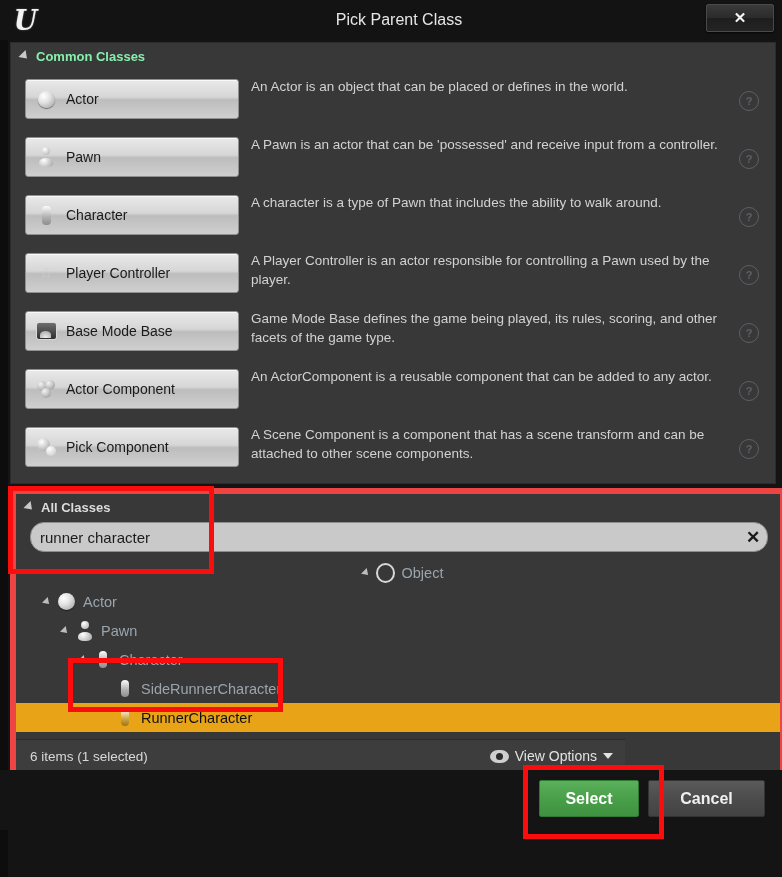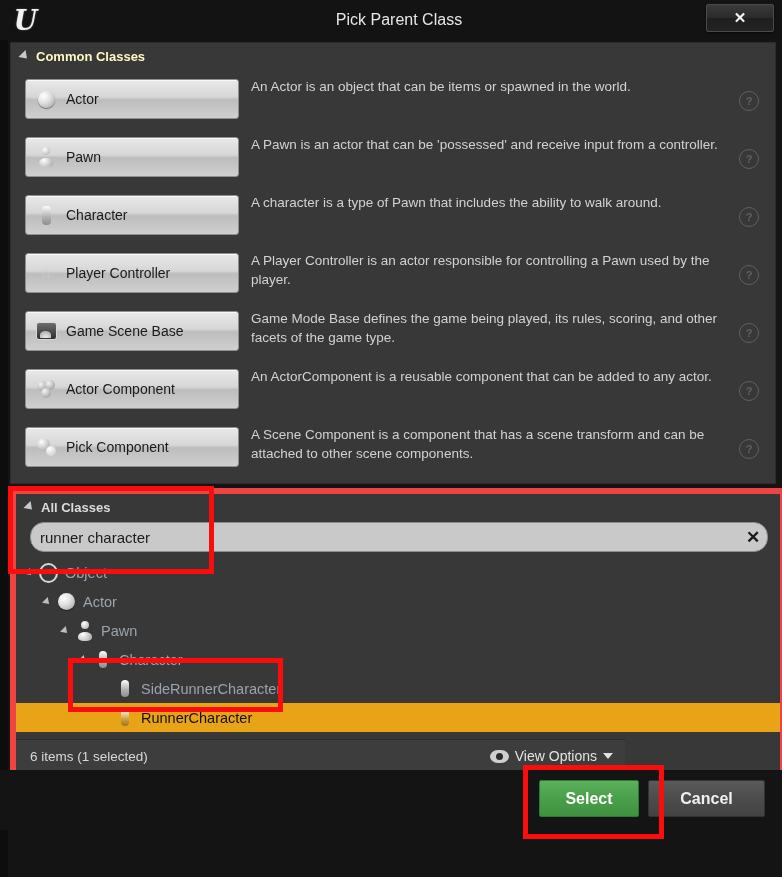--- a/index.html
+++ b/index.html
@@ -25,21 +25,21 @@
     border:1px solid #4a4a4a;border-radius:2px;
     box-shadow:0 1px 2px rgba(0,0,0,.7);
     display:flex;align-items:center;justify-content:center;
     color:#f4f4f4;font-size:15px;font-weight:bold;cursor:pointer;}
 
   
   .left-rail{position:absolute;left:0;top:40px;width:8px;height:837px;background:#0d0d0d;}
   .common-panel{position:absolute;left:10px;top:42px;width:764px;height:440px;
     background:#383838;border:1px solid #2c2c2c;}
   .section-head{position:absolute;left:0;top:0;width:764px;height:26px;
-    display:flex;align-items:center;color:#fef9c3;font-size:13px;font-weight:bold;}
+    display:flex;align-items:center;color:#86efac;font-size:13px;font-weight:bold;}
   .tri{width:0;height:0;border-left:7px solid #c9c9c9;border-top:5px solid transparent;
     border-bottom:5px solid transparent;margin-left:10px;margin-right:8px;
     transform:rotate(45deg);transform-origin:center;}
   .rows{position:absolute;left:0;top:26px;width:764px;}
   .row{position:relative;height:58px;}
   .cls-btn{position:absolute;left:14px;top:10px;width:212px;height:38px;
     background:linear-gradient(180deg,#e9e9e9 0%,#d6d6d6 45%,#bdbdbd 52%,#cfcfcf 100%);
     border:1px solid #8f8f8f;border-radius:3px;
     display:flex;align-items:center;cursor:pointer;
     box-shadow:inset 0 1px 0 rgba(255,255,255,.7);}
@@ -157,21 +157,21 @@
     </div>
     <div class="rows">
 
       <div class="row">
         <div class="cls-btn">
           <span class="cls-ico">
               <span class="ico-sphere"></span>
             </span>
           <span class="cls-lbl">Actor</span>
         </div>
-        <div class="desc">An Actor is an object that can be items or spawned in the world.</div>
+        <div class="desc">An Actor is an object that can be placed or defines in the world.</div>
         <div class="helpic">?</div>
       </div>
 
       <div class="row">
         <div class="cls-btn">
           <span class="cls-ico">
               <span class="ico-pawn">
                 <b></b>
                 <i></i>
               </span>
@@ -202,21 +202,21 @@
         </div>
         <div class="desc">A Player Controller is an actor responsible for controlling a Pawn used by the player.</div>
         <div class="helpic">?</div>
       </div>
 
       <div class="row">
         <div class="cls-btn">
           <span class="cls-ico">
               <span class="ico-gm"></span>
             </span>
-          <span class="cls-lbl">Game Scene Base</span>
+          <span class="cls-lbl">Base Mode Base</span>
         </div>
         <div class="desc">Game Mode Base defines the game being played, its rules, scoring, and other facets of the game type.</div>
         <div class="helpic">?</div>
       </div>
 
       <div class="row">
         <div class="cls-btn">
           <span class="cls-ico">
               <span class="ico-acomp">
                 <span></span>
@@ -252,21 +252,21 @@
       <span class="tri"></span>
       <span>All Classes</span>
     </div>
 
     <div class="search">
       <span class="search-val">runner character</span>
       <span class="search-clear">✕</span>
     </div>
 
     <div class="tree">
-      <div class="tnode" style="padding-left:10px;">
+      <div class="tnode" style="padding-left:10px;justify-content:center;">
         <span class="tri-s"></span>
         <span class="tico">
             <span class="ico-obj"></span>
           </span>
         <span class="tlbl">Object</span>
       </div>
       <div class="tnode" style="padding-left:28px;">
         <span class="tri-s"></span>
         <span class="tico">
             <span class="ico-sphere"></span>

